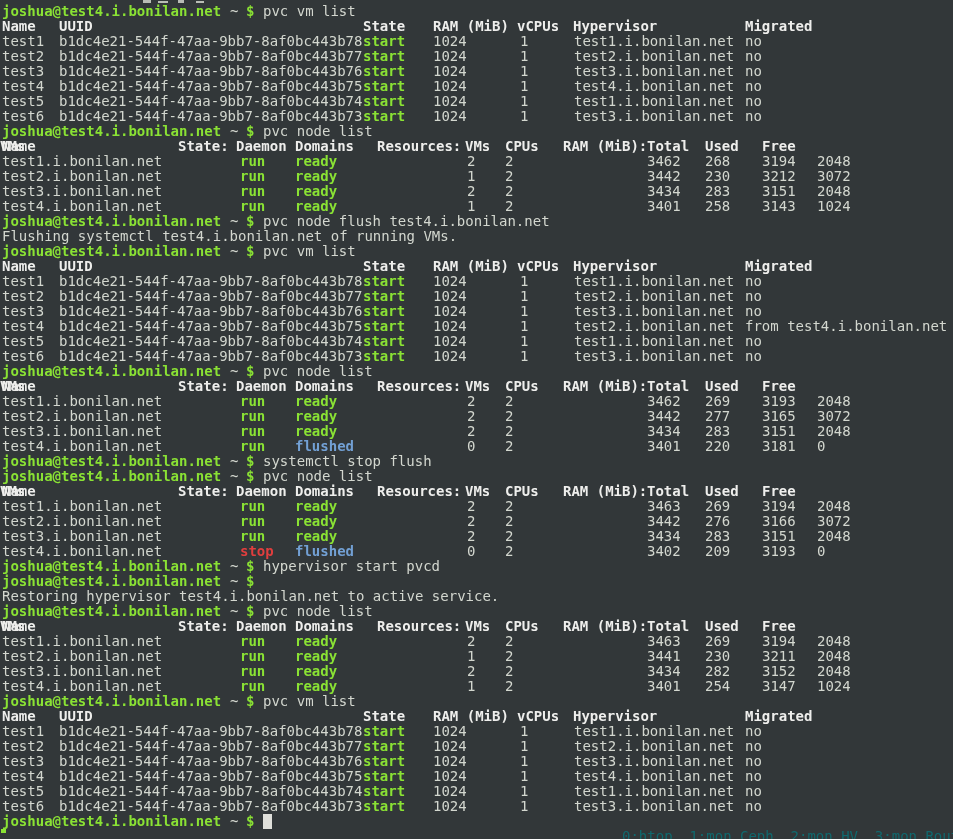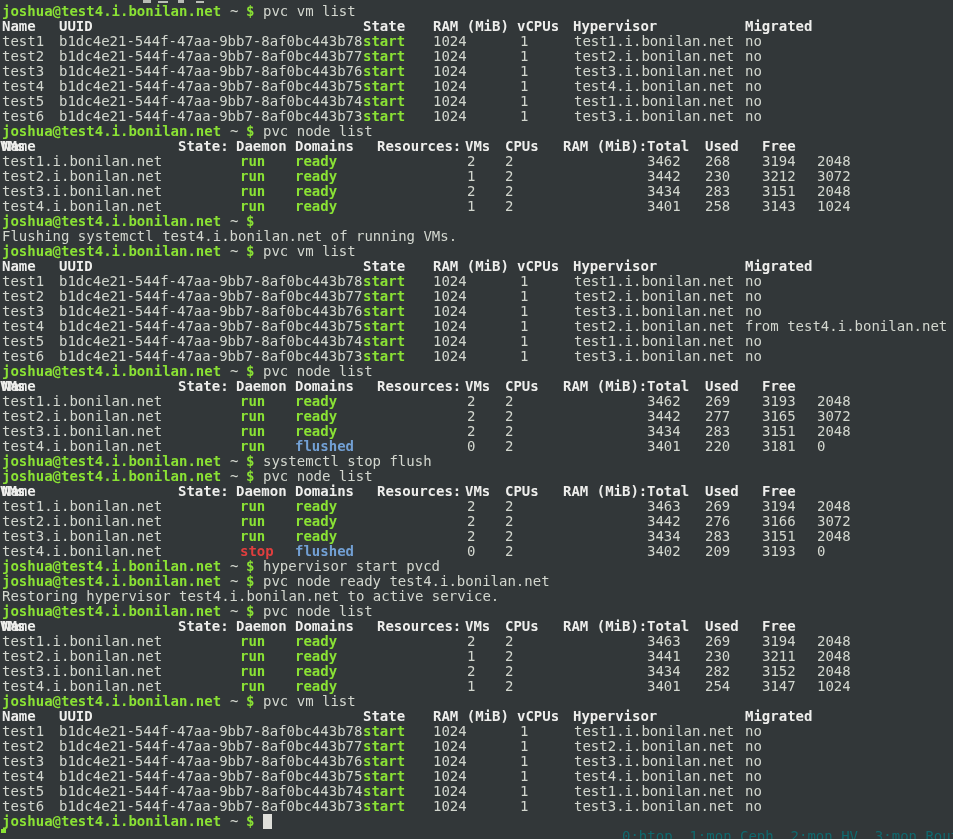--- a/index.html
+++ b/index.html
@@ -50,21 +50,21 @@
       <div class="line" style="top: 64px;"><span class="seg fg" style="left: 2px;">test3</span><span class="seg fg" style="left: 59px;">b1dc4e21-544f-47aa-9bb7-8af0bc443b76</span><span class="seg g" style="left: 363px;">start</span><span class="seg fg" style="left: 433px;">1024</span><span class="seg fg" style="left: 520px;">1</span><span class="seg fg" style="left: 574px;">test3.i.bonilan.net</span><span class="seg fg" style="left: 745px;">no</span></div>
       <div class="line" style="top: 79px;"><span class="seg fg" style="left: 2px;">test4</span><span class="seg fg" style="left: 59px;">b1dc4e21-544f-47aa-9bb7-8af0bc443b75</span><span class="seg g" style="left: 363px;">start</span><span class="seg fg" style="left: 433px;">1024</span><span class="seg fg" style="left: 520px;">1</span><span class="seg fg" style="left: 574px;">test4.i.bonilan.net</span><span class="seg fg" style="left: 745px;">no</span></div>
       <div class="line" style="top: 94px;"><span class="seg fg" style="left: 2px;">test5</span><span class="seg fg" style="left: 59px;">b1dc4e21-544f-47aa-9bb7-8af0bc443b74</span><span class="seg g" style="left: 363px;">start</span><span class="seg fg" style="left: 433px;">1024</span><span class="seg fg" style="left: 520px;">1</span><span class="seg fg" style="left: 574px;">test1.i.bonilan.net</span><span class="seg fg" style="left: 745px;">no</span></div>
       <div class="line" style="top: 109px;"><span class="seg fg" style="left: 2px;">test6</span><span class="seg fg" style="left: 59px;">b1dc4e21-544f-47aa-9bb7-8af0bc443b73</span><span class="seg g" style="left: 363px;">start</span><span class="seg fg" style="left: 433px;">1024</span><span class="seg fg" style="left: 520px;">1</span><span class="seg fg" style="left: 574px;">test3.i.bonilan.net</span><span class="seg fg" style="left: 745px;">no</span></div>
       <div class="line" style="top: 124px;"><span class="seg p" style="left: 2px;">joshua@test4.i.bonilan.net</span><span class="seg fg" style="left: 230px;">~</span><span class="seg p" style="left: 246px;">$</span><span class="seg fg" style="left: 263px;">pvc node list</span></div>
       <div class="line" style="top: 139px;"><span class="seg h" style="left: 2px;">Name</span><span class="seg h" style="left: 178px;">State:</span><span class="seg h" style="left: 236px;">Daemon</span><span class="seg h" style="left: 295px;">Domains</span><span class="seg h" style="left: 377px;">Resources:</span><span class="seg h" style="left: 465px;">VMs</span><span class="seg h" style="left: 505px;">CPUs</span><span class="seg h" style="left: 563px;">RAM (MiB):</span><span class="seg h" style="left: 647px;">Total</span><span class="seg h" style="left: 705px;">Used</span><span class="seg h" style="left: 762px;">Free</span><span class="seg h">VMs</span></div>
       <div class="line" style="top: 154px;"><span class="seg fg" style="left: 2px;">test1.i.bonilan.net</span><span class="seg g" style="left: 240px;">run</span><span class="seg g" style="left: 295px;">ready</span><span class="seg fg" style="left: 467px;">2</span><span class="seg fg" style="left: 505px;">2</span><span class="seg fg" style="left: 647px;">3462</span><span class="seg fg" style="left: 705px;">268</span><span class="seg fg" style="left: 762px;">3194</span><span class="seg fg" style="left: 817px;">2048</span></div>
       <div class="line" style="top: 169px;"><span class="seg fg" style="left: 2px;">test2.i.bonilan.net</span><span class="seg g" style="left: 240px;">run</span><span class="seg g" style="left: 295px;">ready</span><span class="seg fg" style="left: 467px;">1</span><span class="seg fg" style="left: 505px;">2</span><span class="seg fg" style="left: 647px;">3442</span><span class="seg fg" style="left: 705px;">230</span><span class="seg fg" style="left: 762px;">3212</span><span class="seg fg" style="left: 817px;">3072</span></div>
       <div class="line" style="top: 184px;"><span class="seg fg" style="left: 2px;">test3.i.bonilan.net</span><span class="seg g" style="left: 240px;">run</span><span class="seg g" style="left: 295px;">ready</span><span class="seg fg" style="left: 467px;">2</span><span class="seg fg" style="left: 505px;">2</span><span class="seg fg" style="left: 647px;">3434</span><span class="seg fg" style="left: 705px;">283</span><span class="seg fg" style="left: 762px;">3151</span><span class="seg fg" style="left: 817px;">2048</span></div>
       <div class="line" style="top: 199px;"><span class="seg fg" style="left: 2px;">test4.i.bonilan.net</span><span class="seg g" style="left: 240px;">run</span><span class="seg g" style="left: 295px;">ready</span><span class="seg fg" style="left: 467px;">1</span><span class="seg fg" style="left: 505px;">2</span><span class="seg fg" style="left: 647px;">3401</span><span class="seg fg" style="left: 705px;">258</span><span class="seg fg" style="left: 762px;">3143</span><span class="seg fg" style="left: 817px;">1024</span></div>
-      <div class="line" style="top: 214px;"><span class="seg p" style="left: 2px;">joshua@test4.i.bonilan.net</span><span class="seg fg" style="left: 230px;">~</span><span class="seg p" style="left: 246px;">$</span></div>
+      <div class="line" style="top: 214px;"><span class="seg p" style="left: 2px;">joshua@test4.i.bonilan.net</span><span class="seg fg" style="left: 230px;">~</span><span class="seg p" style="left: 246px;">$</span><span class="seg fg" style="left: 263px;">pvc node flush test4.i.bonilan.net</span></div>
       <div class="line" style="top: 229px;"><span class="seg fg" style="left: 2px;">Flushing systemctl test4.i.bonilan.net of running VMs.</span></div>
       <div class="line" style="top: 244px;"><span class="seg p" style="left: 2px;">joshua@test4.i.bonilan.net</span><span class="seg fg" style="left: 230px;">~</span><span class="seg p" style="left: 246px;">$</span><span class="seg fg" style="left: 263px;">pvc vm list</span></div>
       <div class="line" style="top: 259px;"><span class="seg h" style="left: 2px;">Name</span><span class="seg h" style="left: 59px;">UUID</span><span class="seg h" style="left: 363px;">State</span><span class="seg h" style="left: 433px;">RAM (MiB)</span><span class="seg h" style="left: 517px;">vCPUs</span><span class="seg h" style="left: 573px;">Hypervisor</span><span class="seg h" style="left: 745px;">Migrated</span></div>
       <div class="line" style="top: 274px;"><span class="seg fg" style="left: 2px;">test1</span><span class="seg fg" style="left: 59px;">b1dc4e21-544f-47aa-9bb7-8af0bc443b78</span><span class="seg g" style="left: 363px;">start</span><span class="seg fg" style="left: 433px;">1024</span><span class="seg fg" style="left: 520px;">1</span><span class="seg fg" style="left: 574px;">test1.i.bonilan.net</span><span class="seg fg" style="left: 745px;">no</span></div>
       <div class="line" style="top: 289px;"><span class="seg fg" style="left: 2px;">test2</span><span class="seg fg" style="left: 59px;">b1dc4e21-544f-47aa-9bb7-8af0bc443b77</span><span class="seg g" style="left: 363px;">start</span><span class="seg fg" style="left: 433px;">1024</span><span class="seg fg" style="left: 520px;">1</span><span class="seg fg" style="left: 574px;">test2.i.bonilan.net</span><span class="seg fg" style="left: 745px;">no</span></div>
       <div class="line" style="top: 304px;"><span class="seg fg" style="left: 2px;">test3</span><span class="seg fg" style="left: 59px;">b1dc4e21-544f-47aa-9bb7-8af0bc443b76</span><span class="seg g" style="left: 363px;">start</span><span class="seg fg" style="left: 433px;">1024</span><span class="seg fg" style="left: 520px;">1</span><span class="seg fg" style="left: 574px;">test3.i.bonilan.net</span><span class="seg fg" style="left: 745px;">no</span></div>
       <div class="line" style="top: 319px;"><span class="seg fg" style="left: 2px;">test4</span><span class="seg fg" style="left: 59px;">b1dc4e21-544f-47aa-9bb7-8af0bc443b75</span><span class="seg g" style="left: 363px;">start</span><span class="seg fg" style="left: 433px;">1024</span><span class="seg fg" style="left: 520px;">1</span><span class="seg fg" style="left: 574px;">test2.i.bonilan.net</span><span class="seg fg" style="left: 745px;">from test4.i.bonilan.net</span></div>
       <div class="line" style="top: 334px;"><span class="seg fg" style="left: 2px;">test5</span><span class="seg fg" style="left: 59px;">b1dc4e21-544f-47aa-9bb7-8af0bc443b74</span><span class="seg g" style="left: 363px;">start</span><span class="seg fg" style="left: 433px;">1024</span><span class="seg fg" style="left: 520px;">1</span><span class="seg fg" style="left: 574px;">test1.i.bonilan.net</span><span class="seg fg" style="left: 745px;">no</span></div>
       <div class="line" style="top: 349px;"><span class="seg fg" style="left: 2px;">test6</span><span class="seg fg" style="left: 59px;">b1dc4e21-544f-47aa-9bb7-8af0bc443b73</span><span class="seg g" style="left: 363px;">start</span><span class="seg fg" style="left: 433px;">1024</span><span class="seg fg" style="left: 520px;">1</span><span class="seg fg" style="left: 574px;">test3.i.bonilan.net</span><span class="seg fg" style="left: 745px;">no</span></div>
       <div class="line" style="top: 364px;"><span class="seg p" style="left: 2px;">joshua@test4.i.bonilan.net</span><span class="seg fg" style="left: 230px;">~</span><span class="seg p" style="left: 246px;">$</span><span class="seg fg" style="left: 263px;">pvc node list</span></div>
@@ -74,21 +74,21 @@
       <div class="line" style="top: 424px;"><span class="seg fg" style="left: 2px;">test3.i.bonilan.net</span><span class="seg g" style="left: 240px;">run</span><span class="seg g" style="left: 295px;">ready</span><span class="seg fg" style="left: 467px;">2</span><span class="seg fg" style="left: 505px;">2</span><span class="seg fg" style="left: 647px;">3434</span><span class="seg fg" style="left: 705px;">283</span><span class="seg fg" style="left: 762px;">3151</span><span class="seg fg" style="left: 817px;">2048</span></div>
       <div class="line" style="top: 439px;"><span class="seg fg" style="left: 2px;">test4.i.bonilan.net</span><span class="seg g" style="left: 240px;">run</span><span class="seg b" style="left: 295px;">flushed</span><span class="seg fg" style="left: 467px;">0</span><span class="seg fg" style="left: 505px;">2</span><span class="seg fg" style="left: 647px;">3401</span><span class="seg fg" style="left: 705px;">220</span><span class="seg fg" style="left: 762px;">3181</span><span class="seg fg" style="left: 817px;">0</span></div>
       <div class="line" style="top: 454px;"><span class="seg p" style="left: 2px;">joshua@test4.i.bonilan.net</span><span class="seg fg" style="left: 230px;">~</span><span class="seg p" style="left: 246px;">$</span><span class="seg fg" style="left: 263px;">systemctl stop flush</span></div>
       <div class="line" style="top: 469px;"><span class="seg p" style="left: 2px;">joshua@test4.i.bonilan.net</span><span class="seg fg" style="left: 230px;">~</span><span class="seg p" style="left: 246px;">$</span><span class="seg fg" style="left: 263px;">pvc node list</span></div>
       <div class="line" style="top: 484px;"><span class="seg h" style="left: 2px;">Name</span><span class="seg h" style="left: 178px;">State:</span><span class="seg h" style="left: 236px;">Daemon</span><span class="seg h" style="left: 295px;">Domains</span><span class="seg h" style="left: 377px;">Resources:</span><span class="seg h" style="left: 465px;">VMs</span><span class="seg h" style="left: 505px;">CPUs</span><span class="seg h" style="left: 563px;">RAM (MiB):</span><span class="seg h" style="left: 647px;">Total</span><span class="seg h" style="left: 705px;">Used</span><span class="seg h" style="left: 762px;">Free</span><span class="seg h">VMs</span></div>
       <div class="line" style="top: 499px;"><span class="seg fg" style="left: 2px;">test1.i.bonilan.net</span><span class="seg g" style="left: 240px;">run</span><span class="seg g" style="left: 295px;">ready</span><span class="seg fg" style="left: 467px;">2</span><span class="seg fg" style="left: 505px;">2</span><span class="seg fg" style="left: 647px;">3463</span><span class="seg fg" style="left: 705px;">269</span><span class="seg fg" style="left: 762px;">3194</span><span class="seg fg" style="left: 817px;">2048</span></div>
       <div class="line" style="top: 514px;"><span class="seg fg" style="left: 2px;">test2.i.bonilan.net</span><span class="seg g" style="left: 240px;">run</span><span class="seg g" style="left: 295px;">ready</span><span class="seg fg" style="left: 467px;">2</span><span class="seg fg" style="left: 505px;">2</span><span class="seg fg" style="left: 647px;">3442</span><span class="seg fg" style="left: 705px;">276</span><span class="seg fg" style="left: 762px;">3166</span><span class="seg fg" style="left: 817px;">3072</span></div>
       <div class="line" style="top: 529px;"><span class="seg fg" style="left: 2px;">test3.i.bonilan.net</span><span class="seg g" style="left: 240px;">run</span><span class="seg g" style="left: 295px;">ready</span><span class="seg fg" style="left: 467px;">2</span><span class="seg fg" style="left: 505px;">2</span><span class="seg fg" style="left: 647px;">3434</span><span class="seg fg" style="left: 705px;">283</span><span class="seg fg" style="left: 762px;">3151</span><span class="seg fg" style="left: 817px;">2048</span></div>
       <div class="line" style="top: 544px;"><span class="seg fg" style="left: 2px;">test4.i.bonilan.net</span><span class="seg r" style="left: 240px;">stop</span><span class="seg b" style="left: 295px;">flushed</span><span class="seg fg" style="left: 467px;">0</span><span class="seg fg" style="left: 505px;">2</span><span class="seg fg" style="left: 647px;">3402</span><span class="seg fg" style="left: 705px;">209</span><span class="seg fg" style="left: 762px;">3193</span><span class="seg fg" style="left: 817px;">0</span></div>
       <div class="line" style="top: 559px;"><span class="seg p" style="left: 2px;">joshua@test4.i.bonilan.net</span><span class="seg fg" style="left: 230px;">~</span><span class="seg p" style="left: 246px;">$</span><span class="seg fg" style="left: 263px;">hypervisor start pvcd</span></div>
-      <div class="line" style="top: 574px;"><span class="seg p" style="left: 2px;">joshua@test4.i.bonilan.net</span><span class="seg fg" style="left: 230px;">~</span><span class="seg p" style="left: 246px;">$</span><span class="seg fg" style="left: 263px;">pvc node ready test4.i.bonilan.net</span></div>
+      <div class="line" style="top: 574px;"><span class="seg p" style="left: 2px;">joshua@test4.i.bonilan.net</span><span class="seg fg" style="left: 230px;">~</span><span class="seg p" style="left: 246px;">$</span></div>
       <div class="line" style="top: 589px;"><span class="seg fg" style="left: 2px;">Restoring hypervisor test4.i.bonilan.net to active service.</span></div>
       <div class="line" style="top: 604px;"><span class="seg p" style="left: 2px;">joshua@test4.i.bonilan.net</span><span class="seg fg" style="left: 230px;">~</span><span class="seg p" style="left: 246px;">$</span><span class="seg fg" style="left: 263px;">pvc node list</span></div>
       <div class="line" style="top: 619px;"><span class="seg h" style="left: 2px;">Name</span><span class="seg h" style="left: 178px;">State:</span><span class="seg h" style="left: 236px;">Daemon</span><span class="seg h" style="left: 295px;">Domains</span><span class="seg h" style="left: 377px;">Resources:</span><span class="seg h" style="left: 465px;">VMs</span><span class="seg h" style="left: 505px;">CPUs</span><span class="seg h" style="left: 563px;">RAM (MiB):</span><span class="seg h" style="left: 647px;">Total</span><span class="seg h" style="left: 705px;">Used</span><span class="seg h" style="left: 762px;">Free</span><span class="seg h">VMs</span></div>
       <div class="line" style="top: 634px;"><span class="seg fg" style="left: 2px;">test1.i.bonilan.net</span><span class="seg g" style="left: 240px;">run</span><span class="seg g" style="left: 295px;">ready</span><span class="seg fg" style="left: 467px;">2</span><span class="seg fg" style="left: 505px;">2</span><span class="seg fg" style="left: 647px;">3463</span><span class="seg fg" style="left: 705px;">269</span><span class="seg fg" style="left: 762px;">3194</span><span class="seg fg" style="left: 817px;">2048</span></div>
       <div class="line" style="top: 649px;"><span class="seg fg" style="left: 2px;">test2.i.bonilan.net</span><span class="seg g" style="left: 240px;">run</span><span class="seg g" style="left: 295px;">ready</span><span class="seg fg" style="left: 467px;">1</span><span class="seg fg" style="left: 505px;">2</span><span class="seg fg" style="left: 647px;">3441</span><span class="seg fg" style="left: 705px;">230</span><span class="seg fg" style="left: 762px;">3211</span><span class="seg fg" style="left: 817px;">2048</span></div>
       <div class="line" style="top: 664px;"><span class="seg fg" style="left: 2px;">test3.i.bonilan.net</span><span class="seg g" style="left: 240px;">run</span><span class="seg g" style="left: 295px;">ready</span><span class="seg fg" style="left: 467px;">2</span><span class="seg fg" style="left: 505px;">2</span><span class="seg fg" style="left: 647px;">3434</span><span class="seg fg" style="left: 705px;">282</span><span class="seg fg" style="left: 762px;">3152</span><span class="seg fg" style="left: 817px;">2048</span></div>
       <div class="line" style="top: 679px;"><span class="seg fg" style="left: 2px;">test4.i.bonilan.net</span><span class="seg g" style="left: 240px;">run</span><span class="seg g" style="left: 295px;">ready</span><span class="seg fg" style="left: 467px;">1</span><span class="seg fg" style="left: 505px;">2</span><span class="seg fg" style="left: 647px;">3401</span><span class="seg fg" style="left: 705px;">254</span><span class="seg fg" style="left: 762px;">3147</span><span class="seg fg" style="left: 817px;">1024</span></div>
       <div class="line" style="top: 694px;"><span class="seg p" style="left: 2px;">joshua@test4.i.bonilan.net</span><span class="seg fg" style="left: 230px;">~</span><span class="seg p" style="left: 246px;">$</span><span class="seg fg" style="left: 263px;">pvc vm list</span></div>
       <div class="line" style="top: 709px;"><span class="seg h" style="left: 2px;">Name</span><span class="seg h" style="left: 59px;">UUID</span><span class="seg h" style="left: 363px;">State</span><span class="seg h" style="left: 433px;">RAM (MiB)</span><span class="seg h" style="left: 517px;">vCPUs</span><span class="seg h" style="left: 573px;">Hypervisor</span><span class="seg h" style="left: 745px;">Migrated</span></div>
       <div class="line" style="top: 724px;"><span class="seg fg" style="left: 2px;">test1</span><span class="seg fg" style="left: 59px;">b1dc4e21-544f-47aa-9bb7-8af0bc443b78</span><span class="seg g" style="left: 363px;">start</span><span class="seg fg" style="left: 433px;">1024</span><span class="seg fg" style="left: 520px;">1</span><span class="seg fg" style="left: 574px;">test1.i.bonilan.net</span><span class="seg fg" style="left: 745px;">no</span></div>

